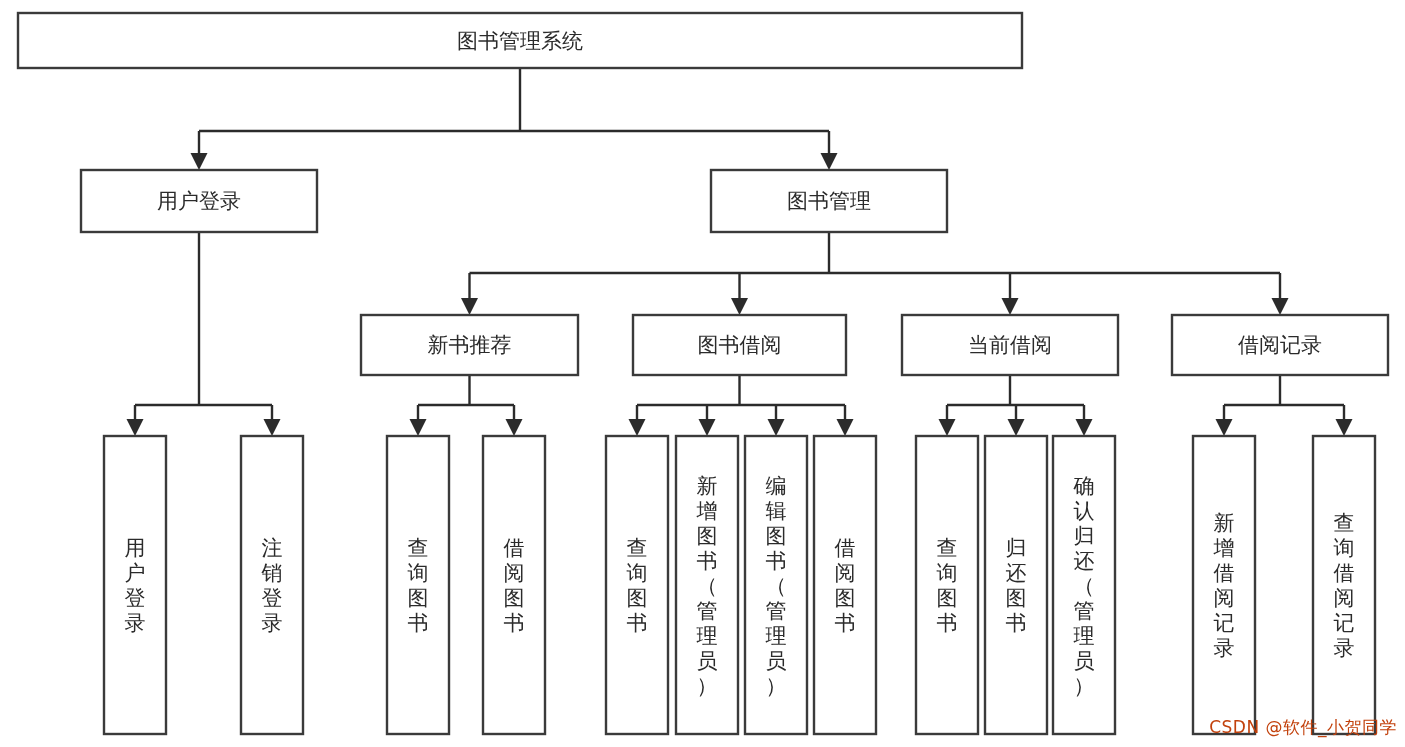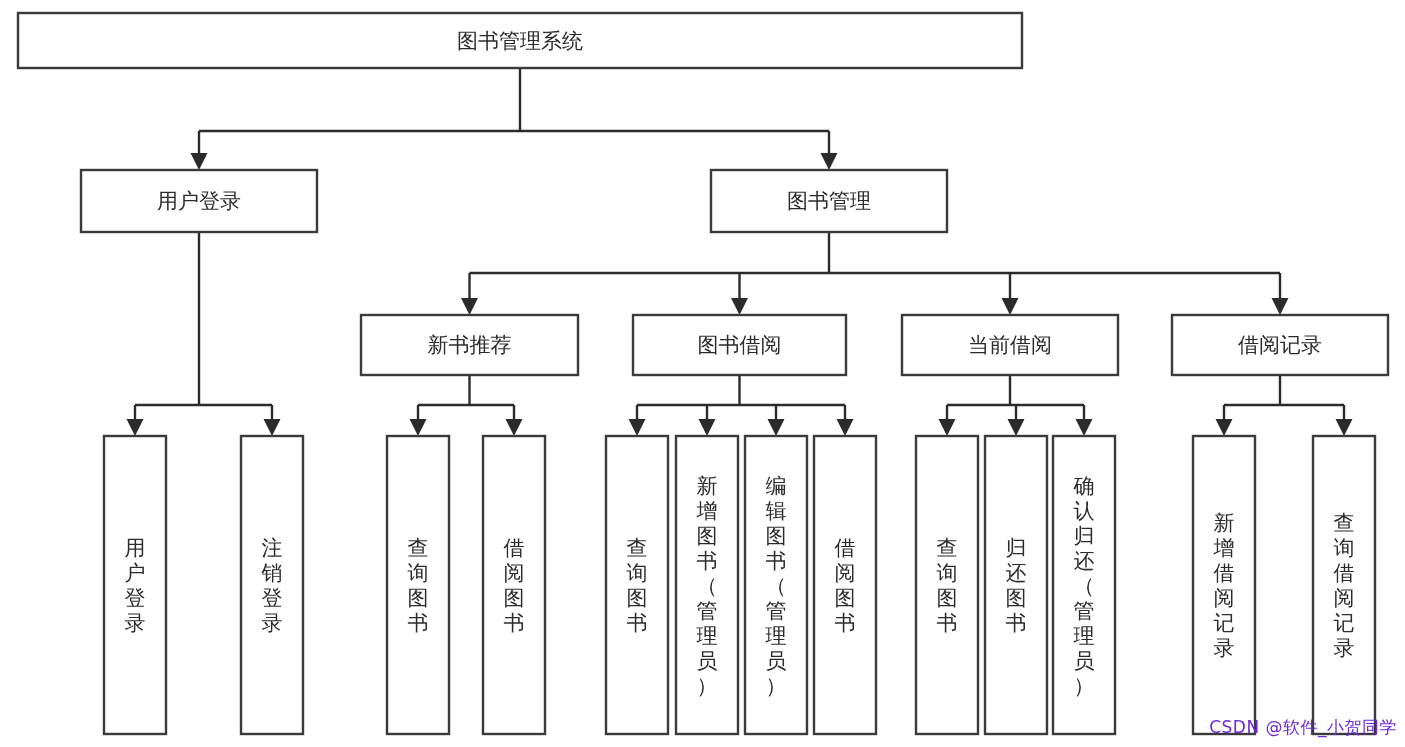--- a/index.html
+++ b/index.html
@@ -51,21 +51,21 @@
     fill: none;
   }
   .arrow-head {
     fill: #2b2b2b;
     stroke: none;
   }
   .watermark {
     position: absolute;
     right: 8px;
     bottom: 8px;
-    color: #6d28d9;
+    color: #c2410c;
     font-size: 17px;
     font-family: "DejaVu Sans", "Liberation Sans", sans-serif;
     letter-spacing: 0.5px;
     white-space: nowrap;
     user-select: none;
   }
 </style>
 </head>
 <body>
 

